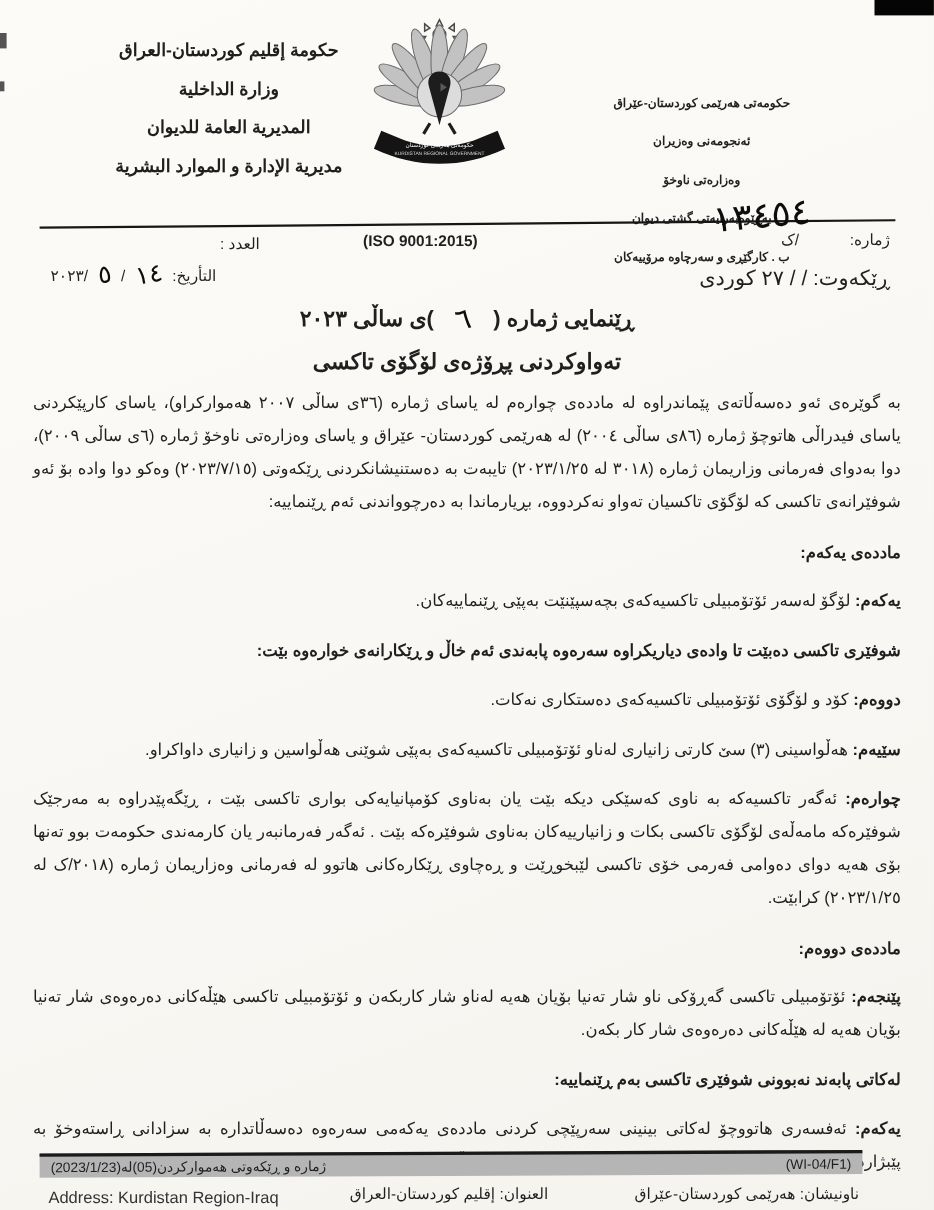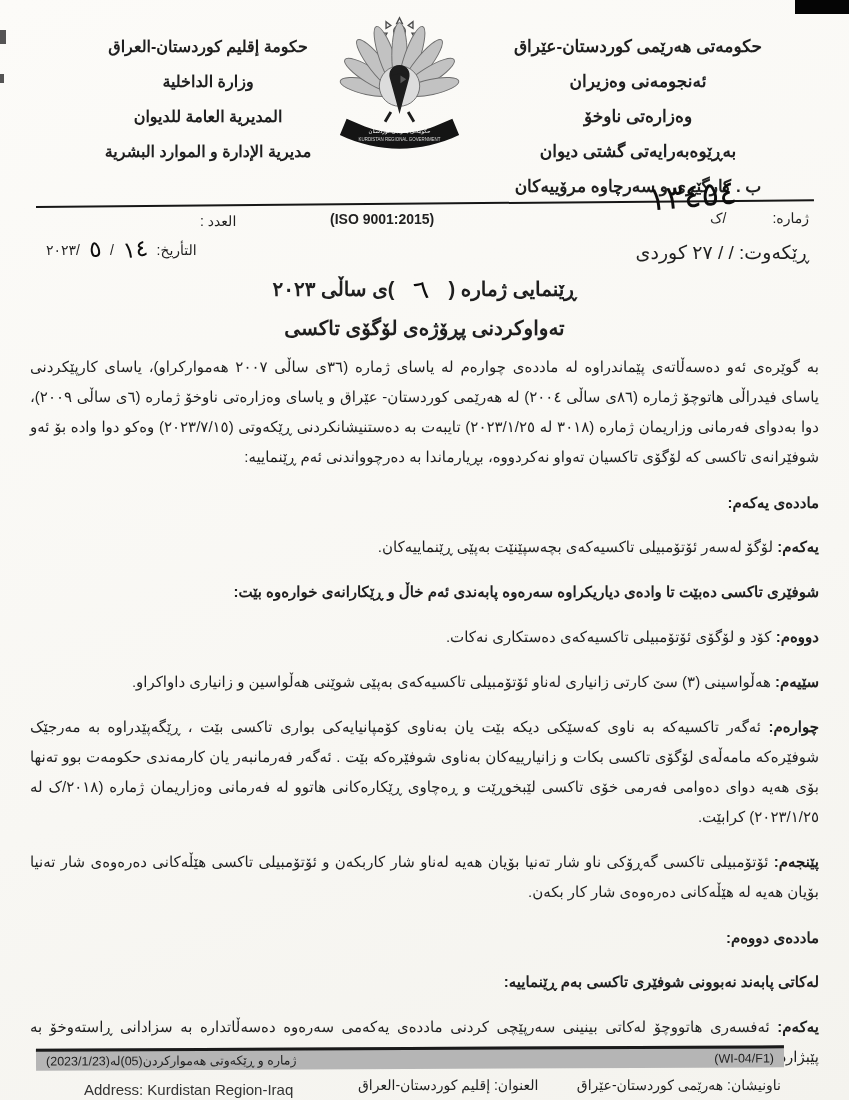--- a/index.html
+++ b/index.html
@@ -9,21 +9,21 @@
     overflow:hidden;color:#1f1f1f;
     font-family:Liberation Sans, sans-serif;
     direction:rtl;
   }
   
   .corner-mark{position:absolute;top:0;right:0;width:54px;height:14px;background:#050505;}
   .speck{position:absolute;background:#2a2a2a;opacity:.8;}
   
   .hdr-col{position:absolute;top:36px;text-align:center;font-weight:bold;}
   .hdr-col-arabic{left:48px;width:320px;font-size:16px;}
-  .hdr-col-kurdish{right:36px;width:350px;font-size:17px;}
+  .hdr-col-kurdish{right:36px;width:350px;font-size:11px;margin-top:48px;}
   .hdr-line{line-height:21px;margin-bottom:14px;white-space:nowrap;}
   .emblem{position:absolute;left:337px;top:12px;width:125px;height:152px;}
   
   .rule{position:absolute;top:206px;left:36px;width:778px;height:2px;background:#161616;
         transform:rotate(-0.5deg);transform-origin:left center;}
   
   .ref{position:absolute;font-size:14px;white-space:nowrap;}
   .ref-number{top:210px;right:40px;}
   .ref-number .gap{display:inline-block;width:46px;}
   .ref-hand-number{
@@ -48,21 +48,21 @@
   .lead{font-weight:bold;}
   
   .rev-bar{
     position:absolute;top:1047px;left:36px;width:748px;height:22px;background:#b5b5b5;
     border-top:3px solid #1a1a1a;display:flex;direction:ltr;align-items:center;
     justify-content:space-between;padding:0 10px;box-sizing:border-box;font-size:12.5px;
     transform:rotate(-0.25deg);
   }
   .rev-note{direction:rtl;}
   .form-code{direction:ltr;text-align:right;}
-  .addr{position:absolute;top:1077px;font-size:14px;white-space:nowrap;margin-left:40px;}
+  .addr{position:absolute;top:1077px;font-size:14px;white-space:nowrap;}
   .addr-kurdish{right:68px;}
   .addr-arabic{left:318px;}
   .addr-english{left:44px;top:1081px;font-size:15px;direction:ltr;color:#333;}
 </style>
 </head>
 <body>
 
 <div class="page">
 
   <div class="corner-mark"></div>
@@ -147,22 +147,22 @@
   <div class="title title-2">تەواوکردنی پڕۆژەی لۆگۆی تاکسی</div>
 
   <div id="body-blocks" class="body-blocks">
       <div class="blk paragraph">بە گوێرەی ئەو دەسەڵاتەی پێماندراوە لە ماددەی چوارەم لە یاسای ژمارە (٣٦ی ساڵی ٢٠٠٧ هەموارکراو)، یاسای کارپێکردنی یاسای فیدراڵی هاتوچۆ ژمارە (٨٦ی ساڵی ٢٠٠٤) لە هەرێمی کوردستان- عێراق و یاسای وەزارەتی ناوخۆ ژمارە (٦ی ساڵی ٢٠٠٩)، دوا بەدوای فەرمانی وزاریمان ژمارە (٣٠١٨ لە ٢٠٢٣/١/٢٥) تایبەت بە دەستنیشانکردنی ڕێکەوتی (٢٠٢٣/٧/١٥) وەکو دوا وادە بۆ ئەو شوفێرانەی تاکسی کە لۆگۆی تاکسیان تەواو نەکردووە، بڕیارماندا بە دەرچوواندنی ئەم ڕێنماییە:</div>
       <div class="blk heading">ماددەی یەکەم:</div>
       <div class="blk item"><span class="lead">یەکەم: </span>لۆگۆ لەسەر ئۆتۆمبیلی تاکسیەکەی بچەسپێنێت بەپێی ڕێنماییەکان.</div>
       <div class="blk bold-paragraph">شوفێری تاکسی دەبێت تا وادەی دیاریکراوە سەرەوە پابەندی ئەم خاڵ و ڕێکارانەی خوارەوە بێت:</div>
       <div class="blk item"><span class="lead">دووەم: </span>کۆد و لۆگۆی ئۆتۆمبیلی تاکسیەکەی دەستکاری نەکات.</div>
       <div class="blk item"><span class="lead">سێیەم: </span>هەڵواسینی (٣) سێ کارتی زانیاری لەناو ئۆتۆمبیلی تاکسیەکەی بەپێی شوێنی هەڵواسین و زانیاری داواکراو.</div>
       <div class="blk item"><span class="lead">چوارەم: </span>ئەگەر تاکسیەکە بە ناوی کەسێکی دیکە بێت یان بەناوی کۆمپانیایەکی بواری تاکسی بێت ، ڕێگەپێدراوە بە مەرجێک شوفێرەکە مامەڵەی لۆگۆی تاکسی بکات و زانیارییەکان بەناوی شوفێرەکە بێت . ئەگەر فەرمانبەر یان کارمەندی حکومەت بوو تەنها بۆی هەیە دوای دەوامی فەرمی خۆی تاکسی لێبخوڕێت و ڕەچاوی ڕێکارەکانی هاتوو لە فەرمانی وەزاریمان ژمارە (٢٠١٨/ک لە ٢٠٢٣/١/٢٥) کرابێت.</div>
+      <div class="blk heading">ماددەی دووەم:</div>
       <div class="blk item"><span class="lead">پێنجەم: </span>ئۆتۆمبیلی تاکسی گەڕۆکی ناو شار تەنیا بۆیان هەیە لەناو شار کاربکەن و ئۆتۆمبیلی تاکسی هێڵەکانی دەرەوەی شار تەنیا بۆیان هەیە لە هێڵەکانی دەرەوەی شار کار بکەن.</div>
-      <div class="blk heading">ماددەی دووەم:</div>
       <div class="blk bold-paragraph">لەکاتی پابەند نەبوونی شوفێری تاکسی بەم ڕێنماییە:</div>
       <div class="blk item"><span class="lead">یەکەم: </span>ئەفسەری هاتووچۆ لەکاتی بینینی سەرپێچی کردنی ماددەی یەکەمی سەرەوە دەسەڵاتدارە بە سزادانی ڕاستەوخۆ بە پێبژاردنی بڕی (٤٠٠٠٠) تەنیا چل هەزار دینار بە پشت بەستن بە خاڵی هەشت لە خشتەی ژمارە (٢)ی نوێی سزای دارایی بۆ</div>
     </div>
 
   <div class="rev-bar">
     <span class="rev-note">ژمارە و ڕێکەوتی هەموارکردن(05)لە(2023/1/23)</span>
     <span class="form-code">(WI-04/F1)</span>
   </div>
   <div class="addr addr-kurdish">ناونیشان: هەرێمی کوردستان-عێراق</div>
   <div class="addr addr-arabic">العنوان: إقليم كوردستان-العراق</div>

